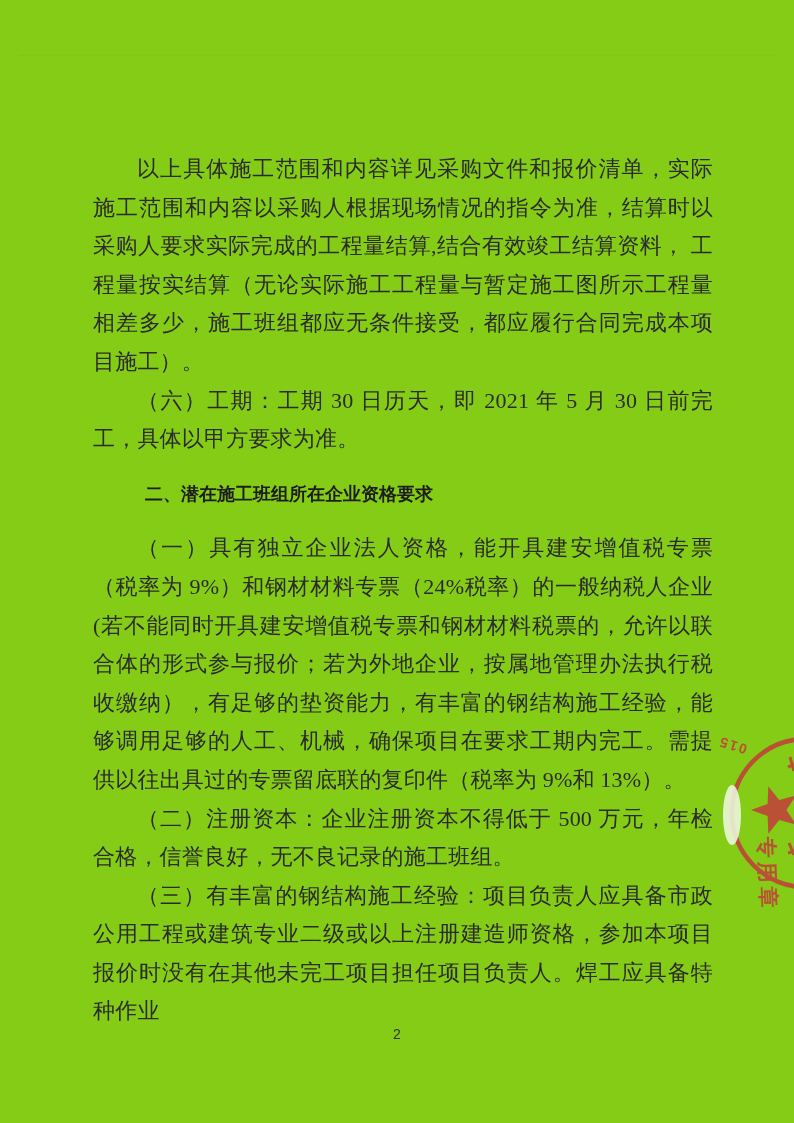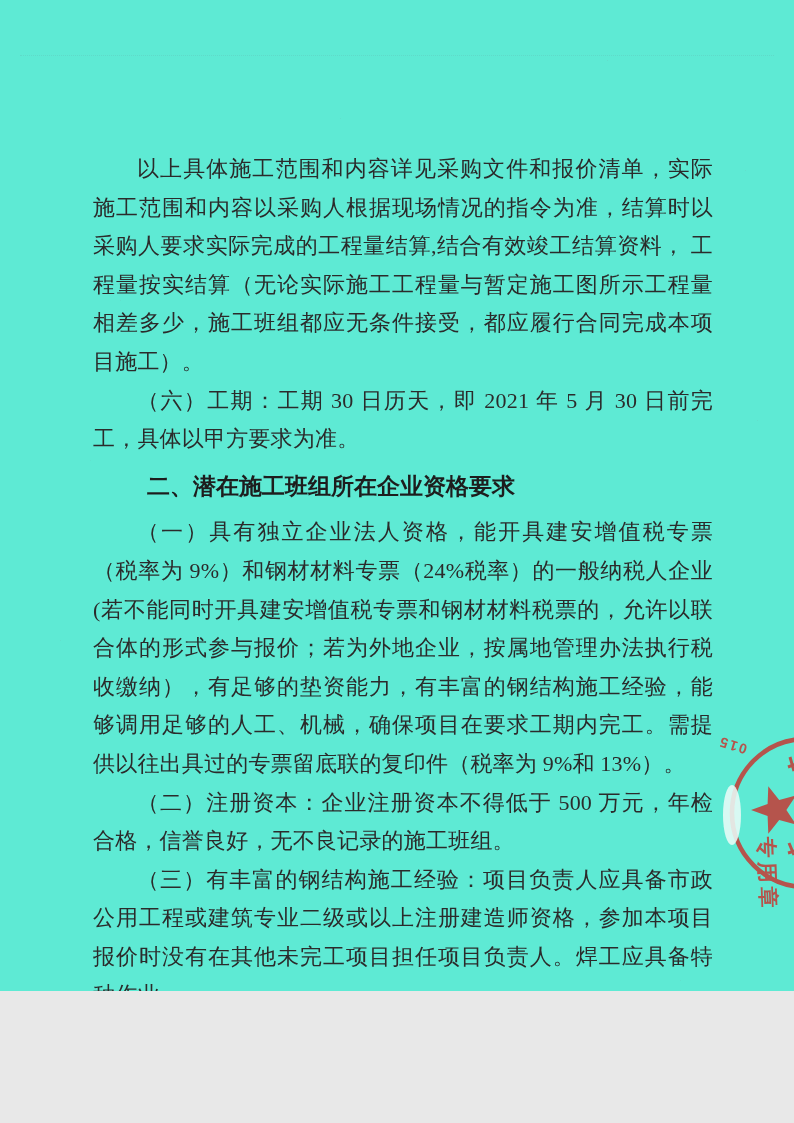--- a/index.html
+++ b/index.html
@@ -1,19 +1,19 @@
 <!DOCTYPE html>
 <html><head>
 <meta charset="utf-8">
 <style>
   html,body{margin:0;padding:0;background:#e8e8e8;}
   .page{
     position:relative;
-    width:794px;height:991px;
-    background:#5eead4;
+    width:794px;height:1123px;
+    background:#84cc16;
     overflow:hidden;
     font-family:"Liberation Serif","DejaVu Serif",serif;
     color:#2e2e2e;
     box-sizing:border-box;
   }
   .scan-line{
     position:absolute;top:55px;left:20px;right:20px;height:0;
     border-top:1px dotted rgba(110,110,125,0.12);
   }
   .speckles{
@@ -40,22 +40,22 @@
     margin:0;
     font-size:22px;
     line-height:38.6px;
     text-align:justify;
     text-justify:inter-character;
     text-indent:2em;
     color:#2b2b2b;
     letter-spacing:0.2px;
   }
   .section-heading{
-    margin:8px;
-    font-size:23px;
+    margin:16px;
+    font-size:18px;
     line-height:38.6px;
     font-weight:700;
     font-family:"Liberation Sans","DejaVu Sans",sans-serif;
     text-indent:2em;
     color:#1d1d1d;
     text-align:left;
   }
   .page-num{
     position:absolute;top:1026px;left:0;width:100%;
     text-align:center;

